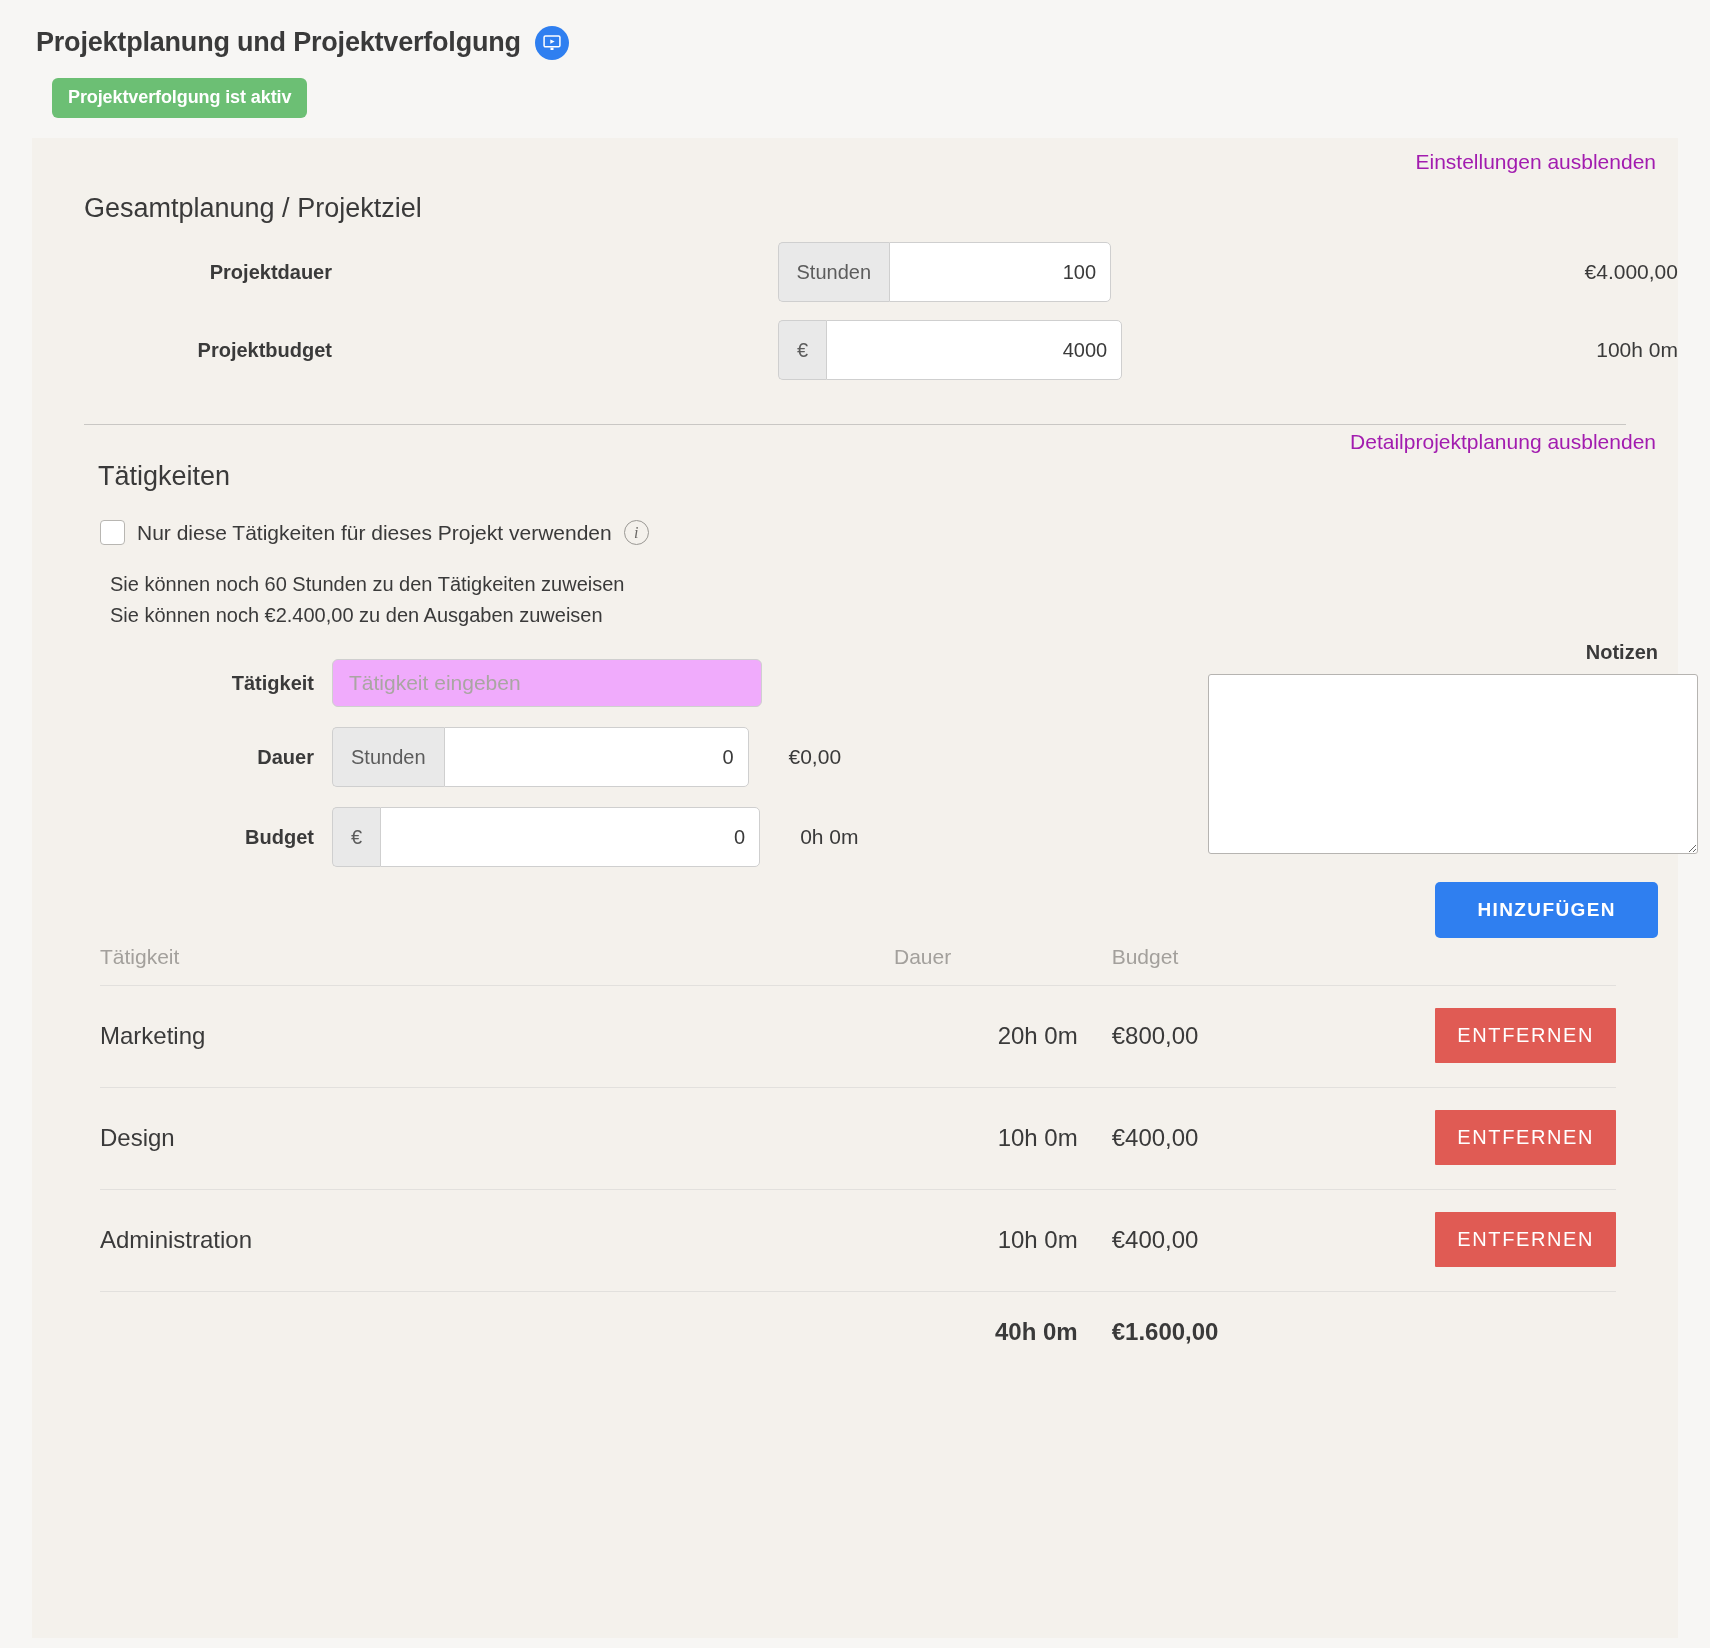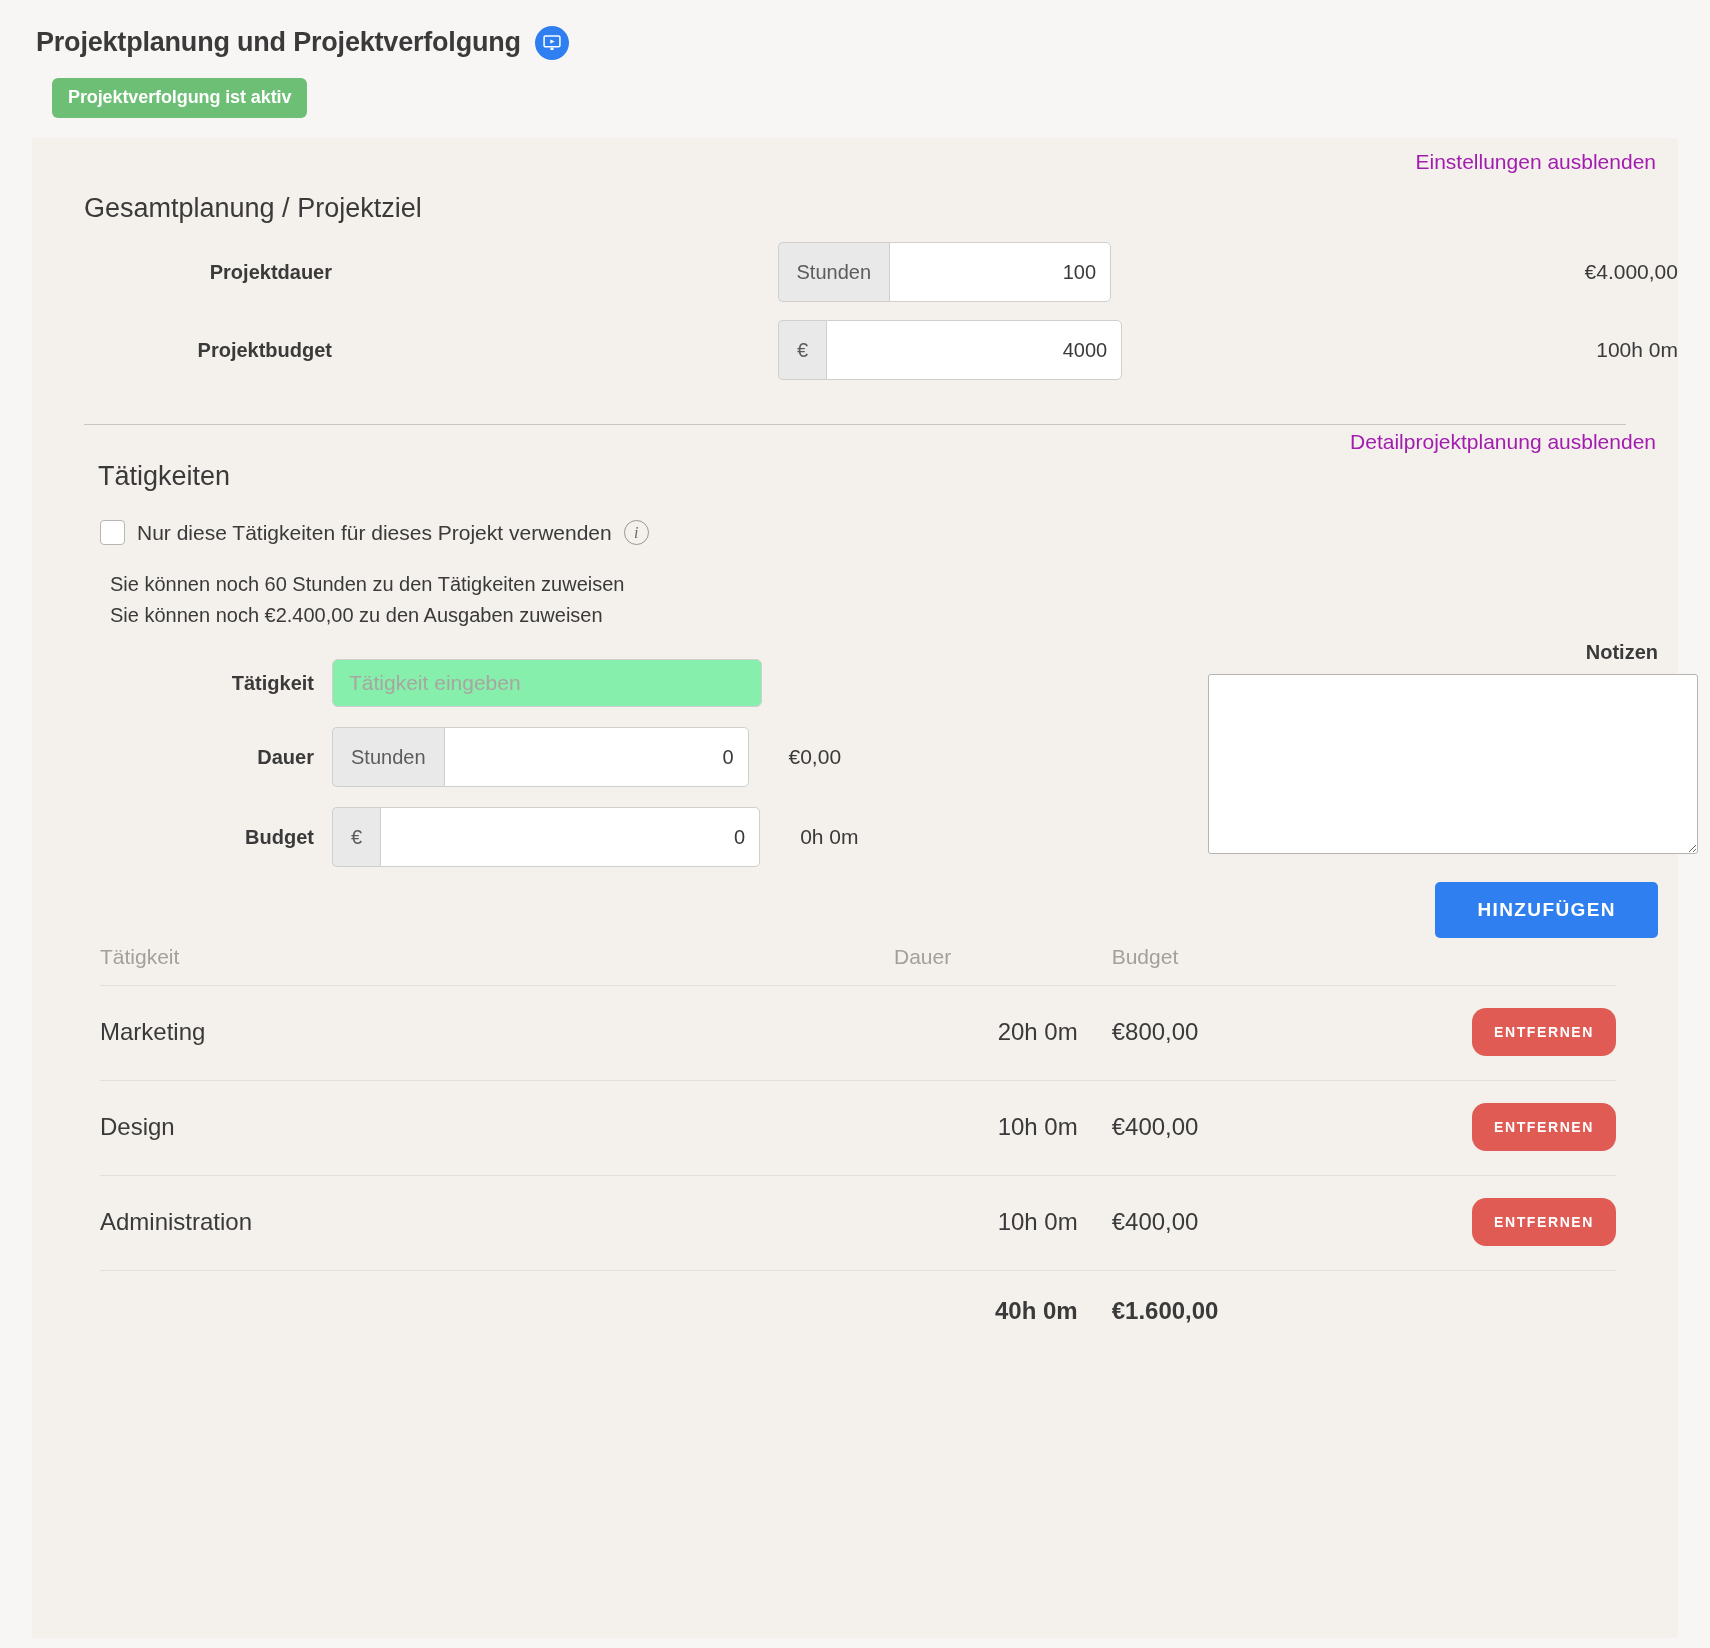--- a/index.html
+++ b/index.html
@@ -202,21 +202,21 @@
     padding-right: 18px;
     font-size: 20px;
     font-weight: bold;
     color: #3a3a3a;
   }
   .text-input {
     width: 430px;
     height: 48px;
     border: 1px solid #cfcfcf;
     border-radius: 6px;
-    background: #86efac;
+    background: #f0abfc;
     font-size: 21px;
     padding: 0 16px;
     color: #3a3a3a;
     font-family: "Liberation Sans", sans-serif;
     outline: none;
   }
   .text-input::placeholder { color: #a9a6a2; }
   .w-entry-dauer  { width: 305px; }
   .w-entry-budget { width: 380px; }
   .entry-side {
@@ -298,23 +298,23 @@
   .col-dauer  { width: 200px; text-align: right; }
   .col-budget { width: 250px; padding-left: 34px !important; }
   .col-action { width: 240px; text-align: right; }
   th.col-dauer  { text-align: left; padding-left: 36px; }
   th.col-budget { padding-left: 34px; }
   td.col-dauer  { text-align: right; }
   .btn-danger {
     background: #e05b54;
     color: #ffffff;
     border: none;
-    border-radius: 14px;
-    font-size: 14px;
-    font-weight: bold;
+    border-radius: 1px;
+    font-size: 20px;
+    font-weight: normal;
     letter-spacing: 1.6px;
     padding: 16px 22px;
     cursor: pointer;
     font-family: "Liberation Sans", sans-serif;
   }
   .total-row td {
     border-bottom: none;
     font-weight: bold;
     font-size: 24px;
     padding-top: 26px;

